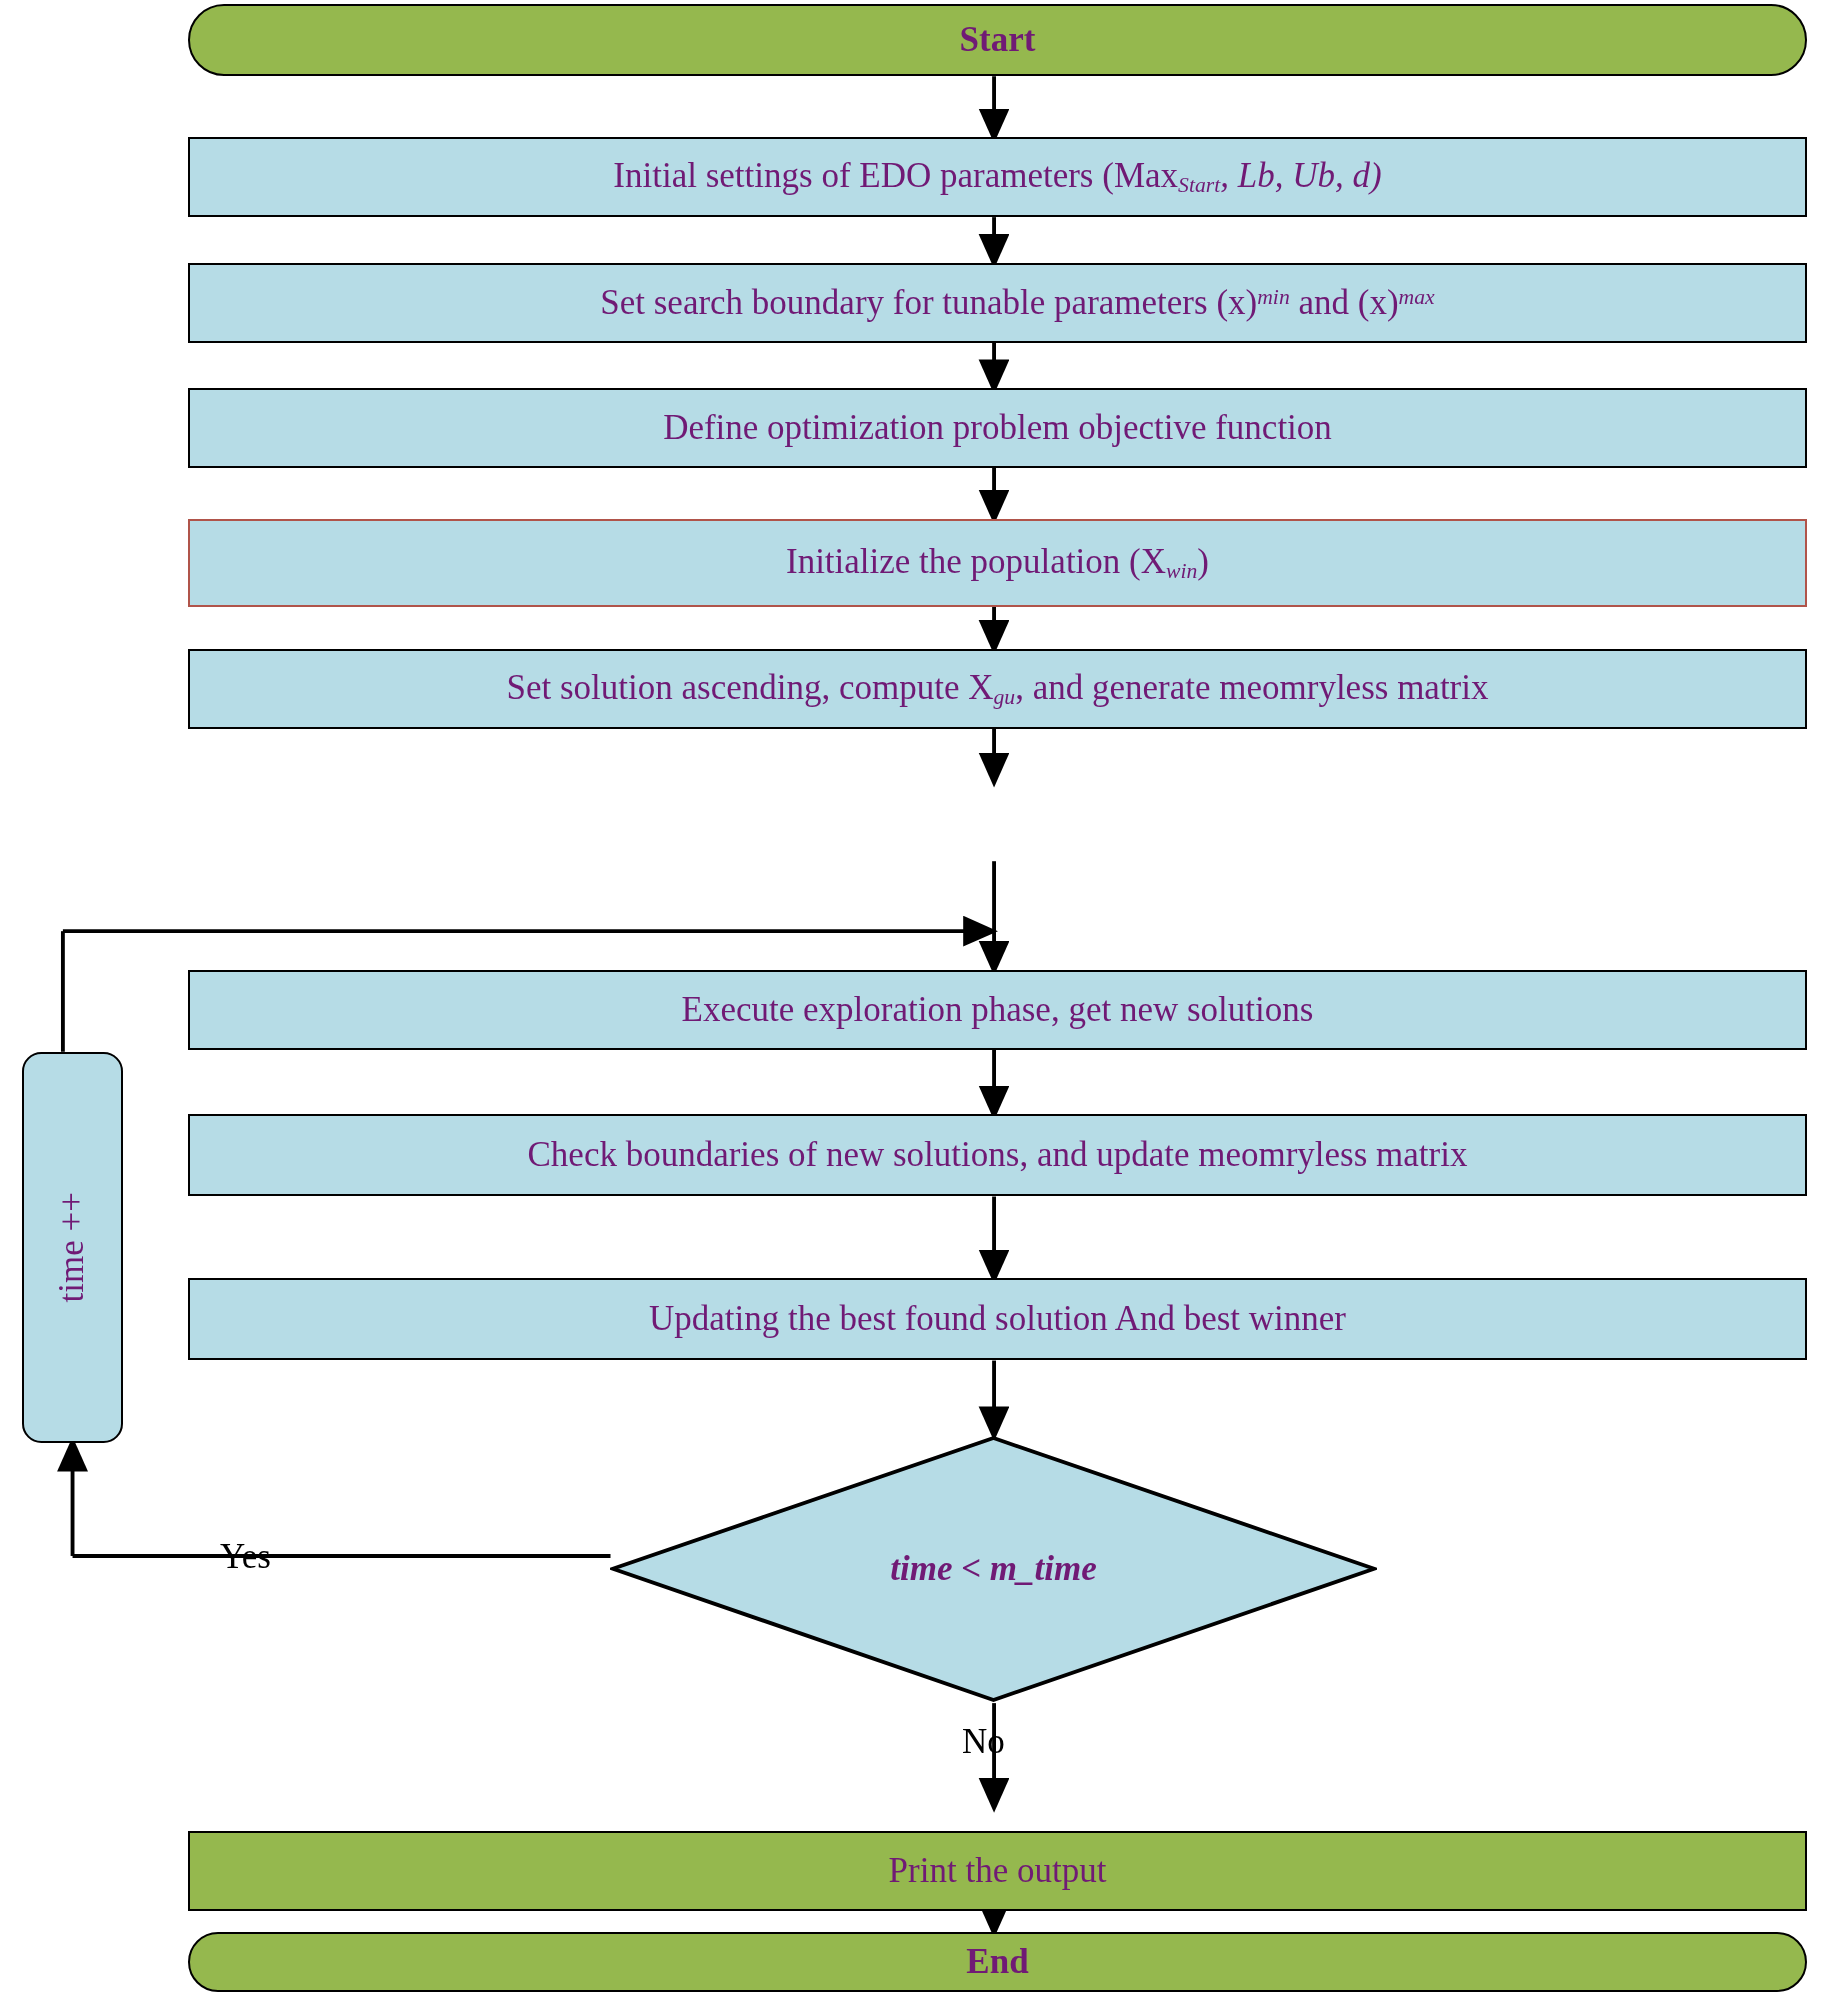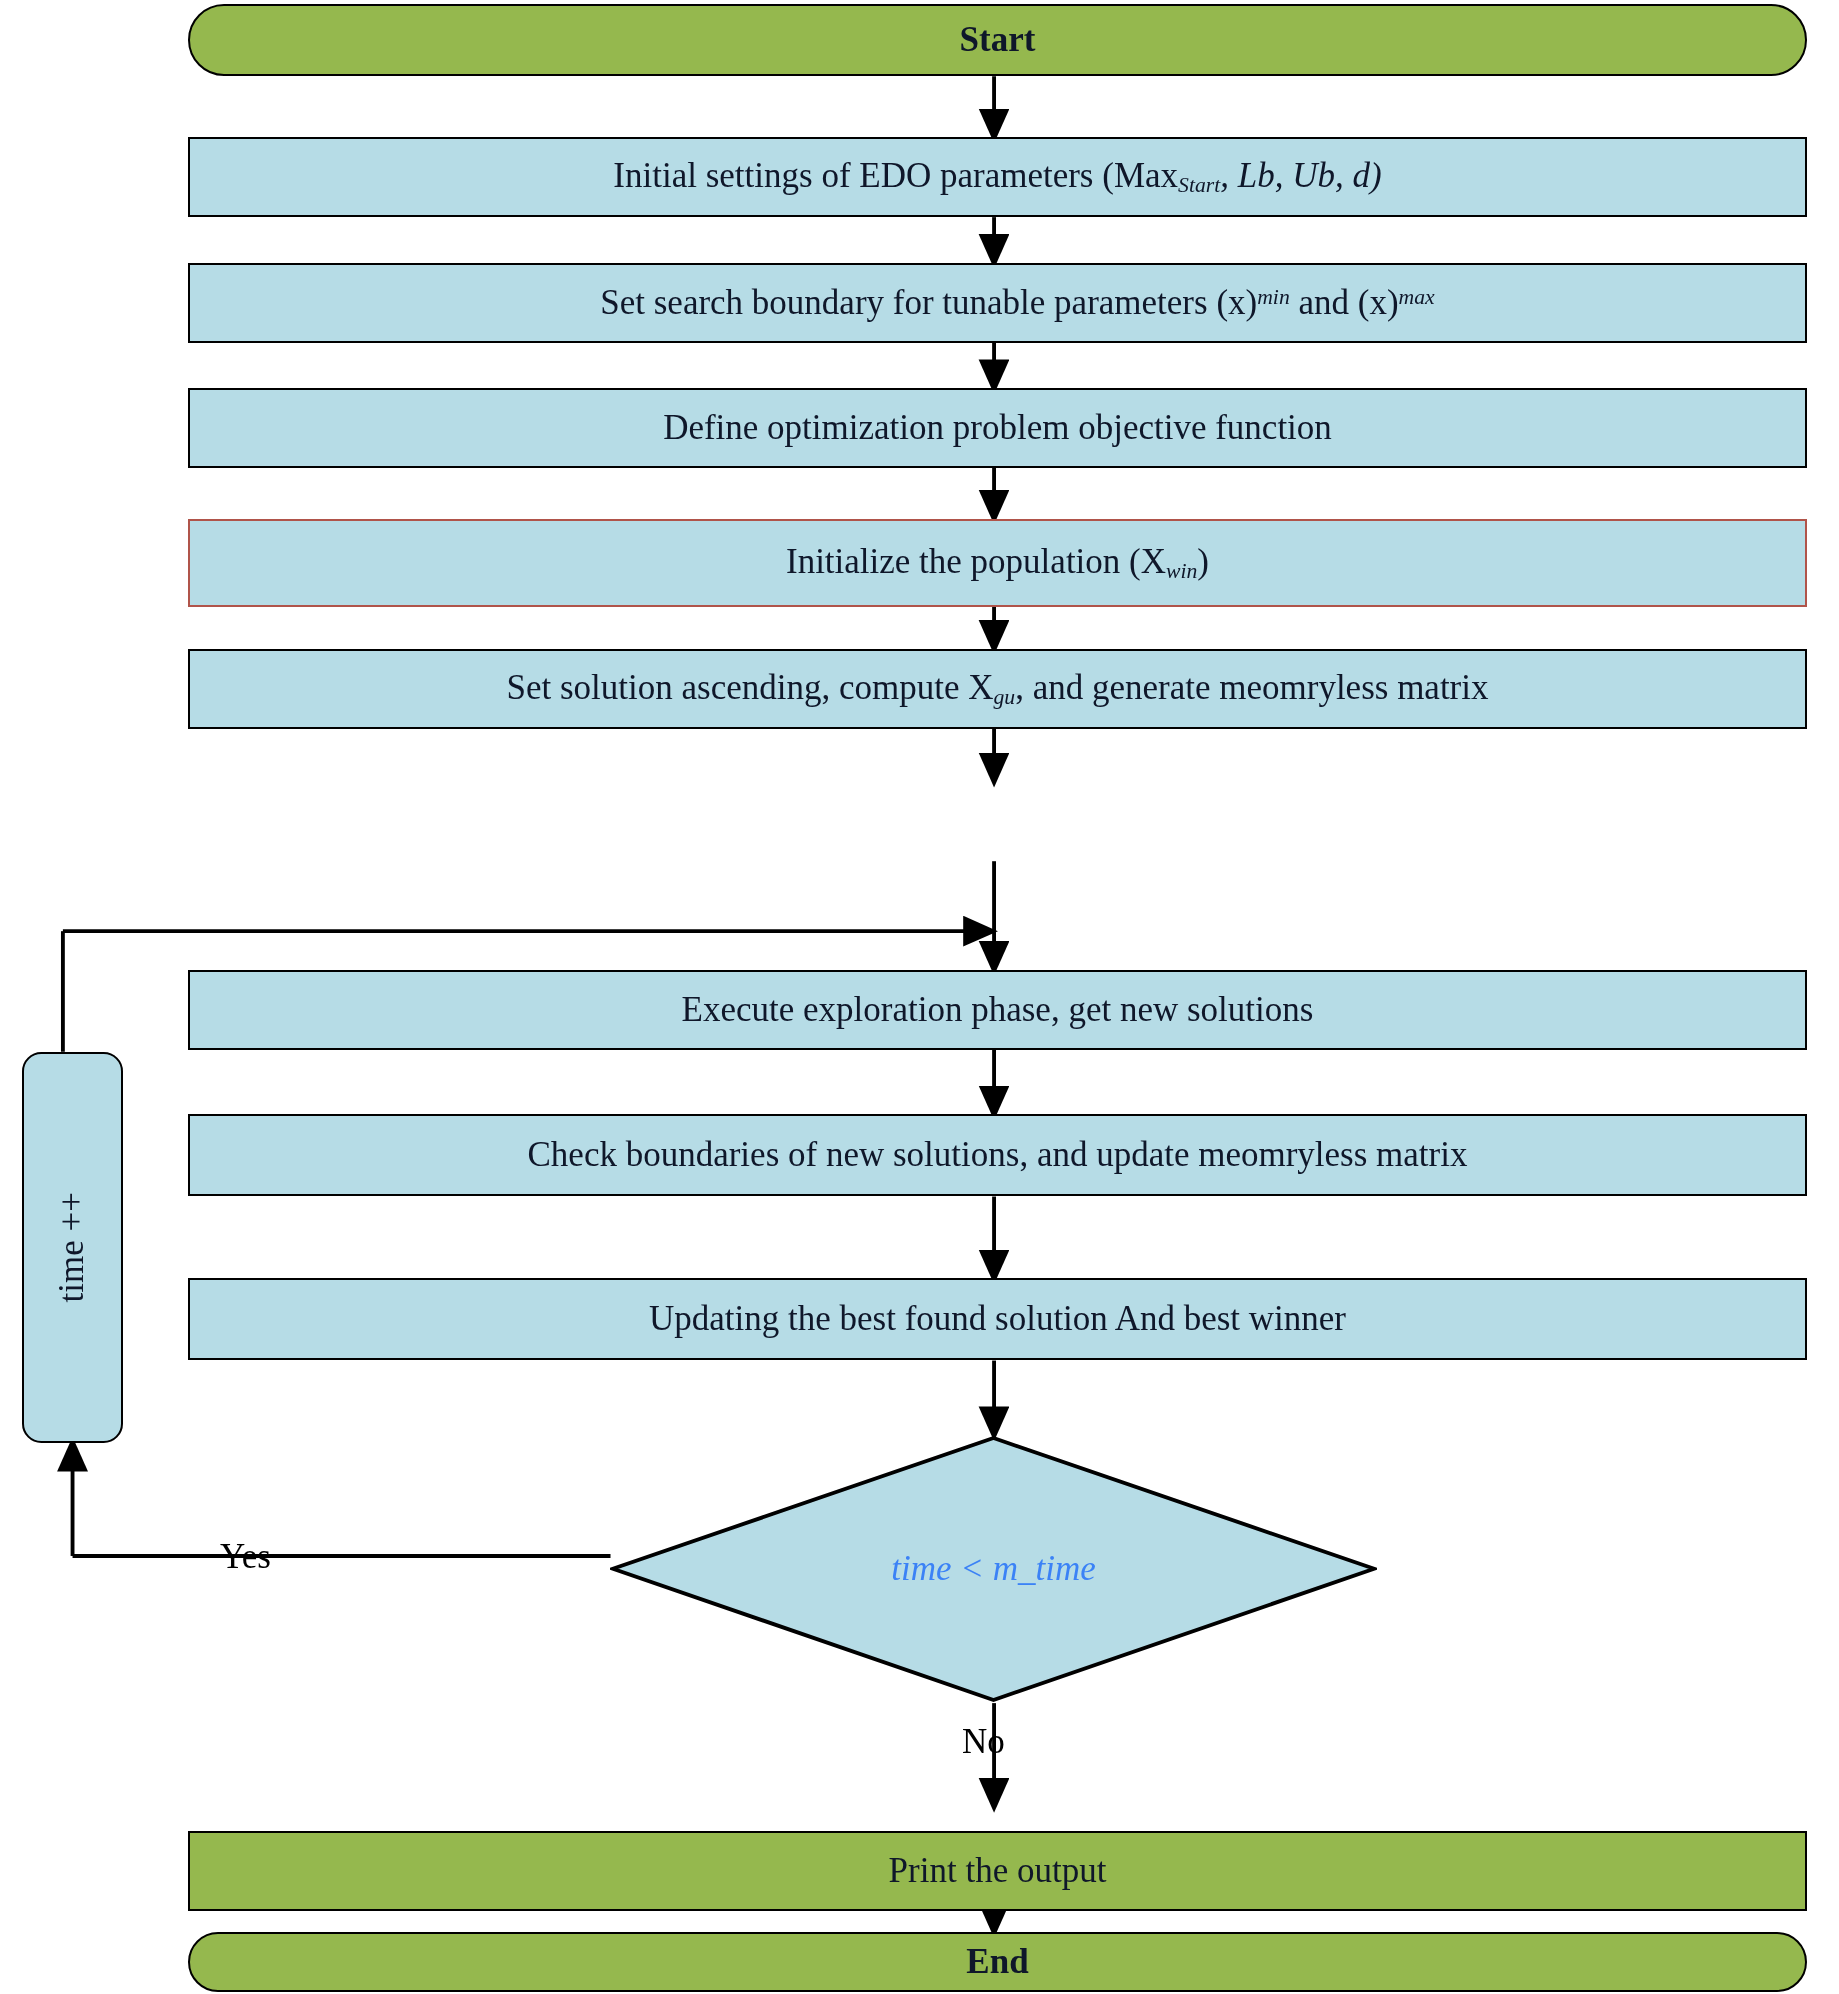--- a/index.html
+++ b/index.html
@@ -17,21 +17,21 @@
     background: #ffffff;
     overflow: hidden;
   }
   .node {
     position: absolute;
     box-sizing: border-box;
     display: flex;
     align-items: center;
     justify-content: center;
     text-align: left;
-    color: #0f172a;
+    color: #701a75;
     font-family: "Liberation Serif", serif;
     line-height: 1.15;
   }
   .term {
     background: #95b84e;
     border: 2.4px solid #000000;
     border-radius: 58px;
     font-size: 35px;
     font-weight: bold;
   }
@@ -71,22 +71,22 @@
     position: absolute;
     left: 0;
     top: 0;
     width: 100%;
     height: 100%;
     display: flex;
     align-items: center;
     justify-content: center;
     font-size: 35px;
     font-style: italic;
-    font-weight: normal;
-    color: #3b82f6;
+    font-weight: bold;
+    color: #701a75;
     pointer-events: none;
   }
   .edge-label {
     position: absolute;
     font-size: 35px;
     color: #000;
     font-family: "Liberation Serif", serif;
   }
   svg.connectors {
     position: absolute;

